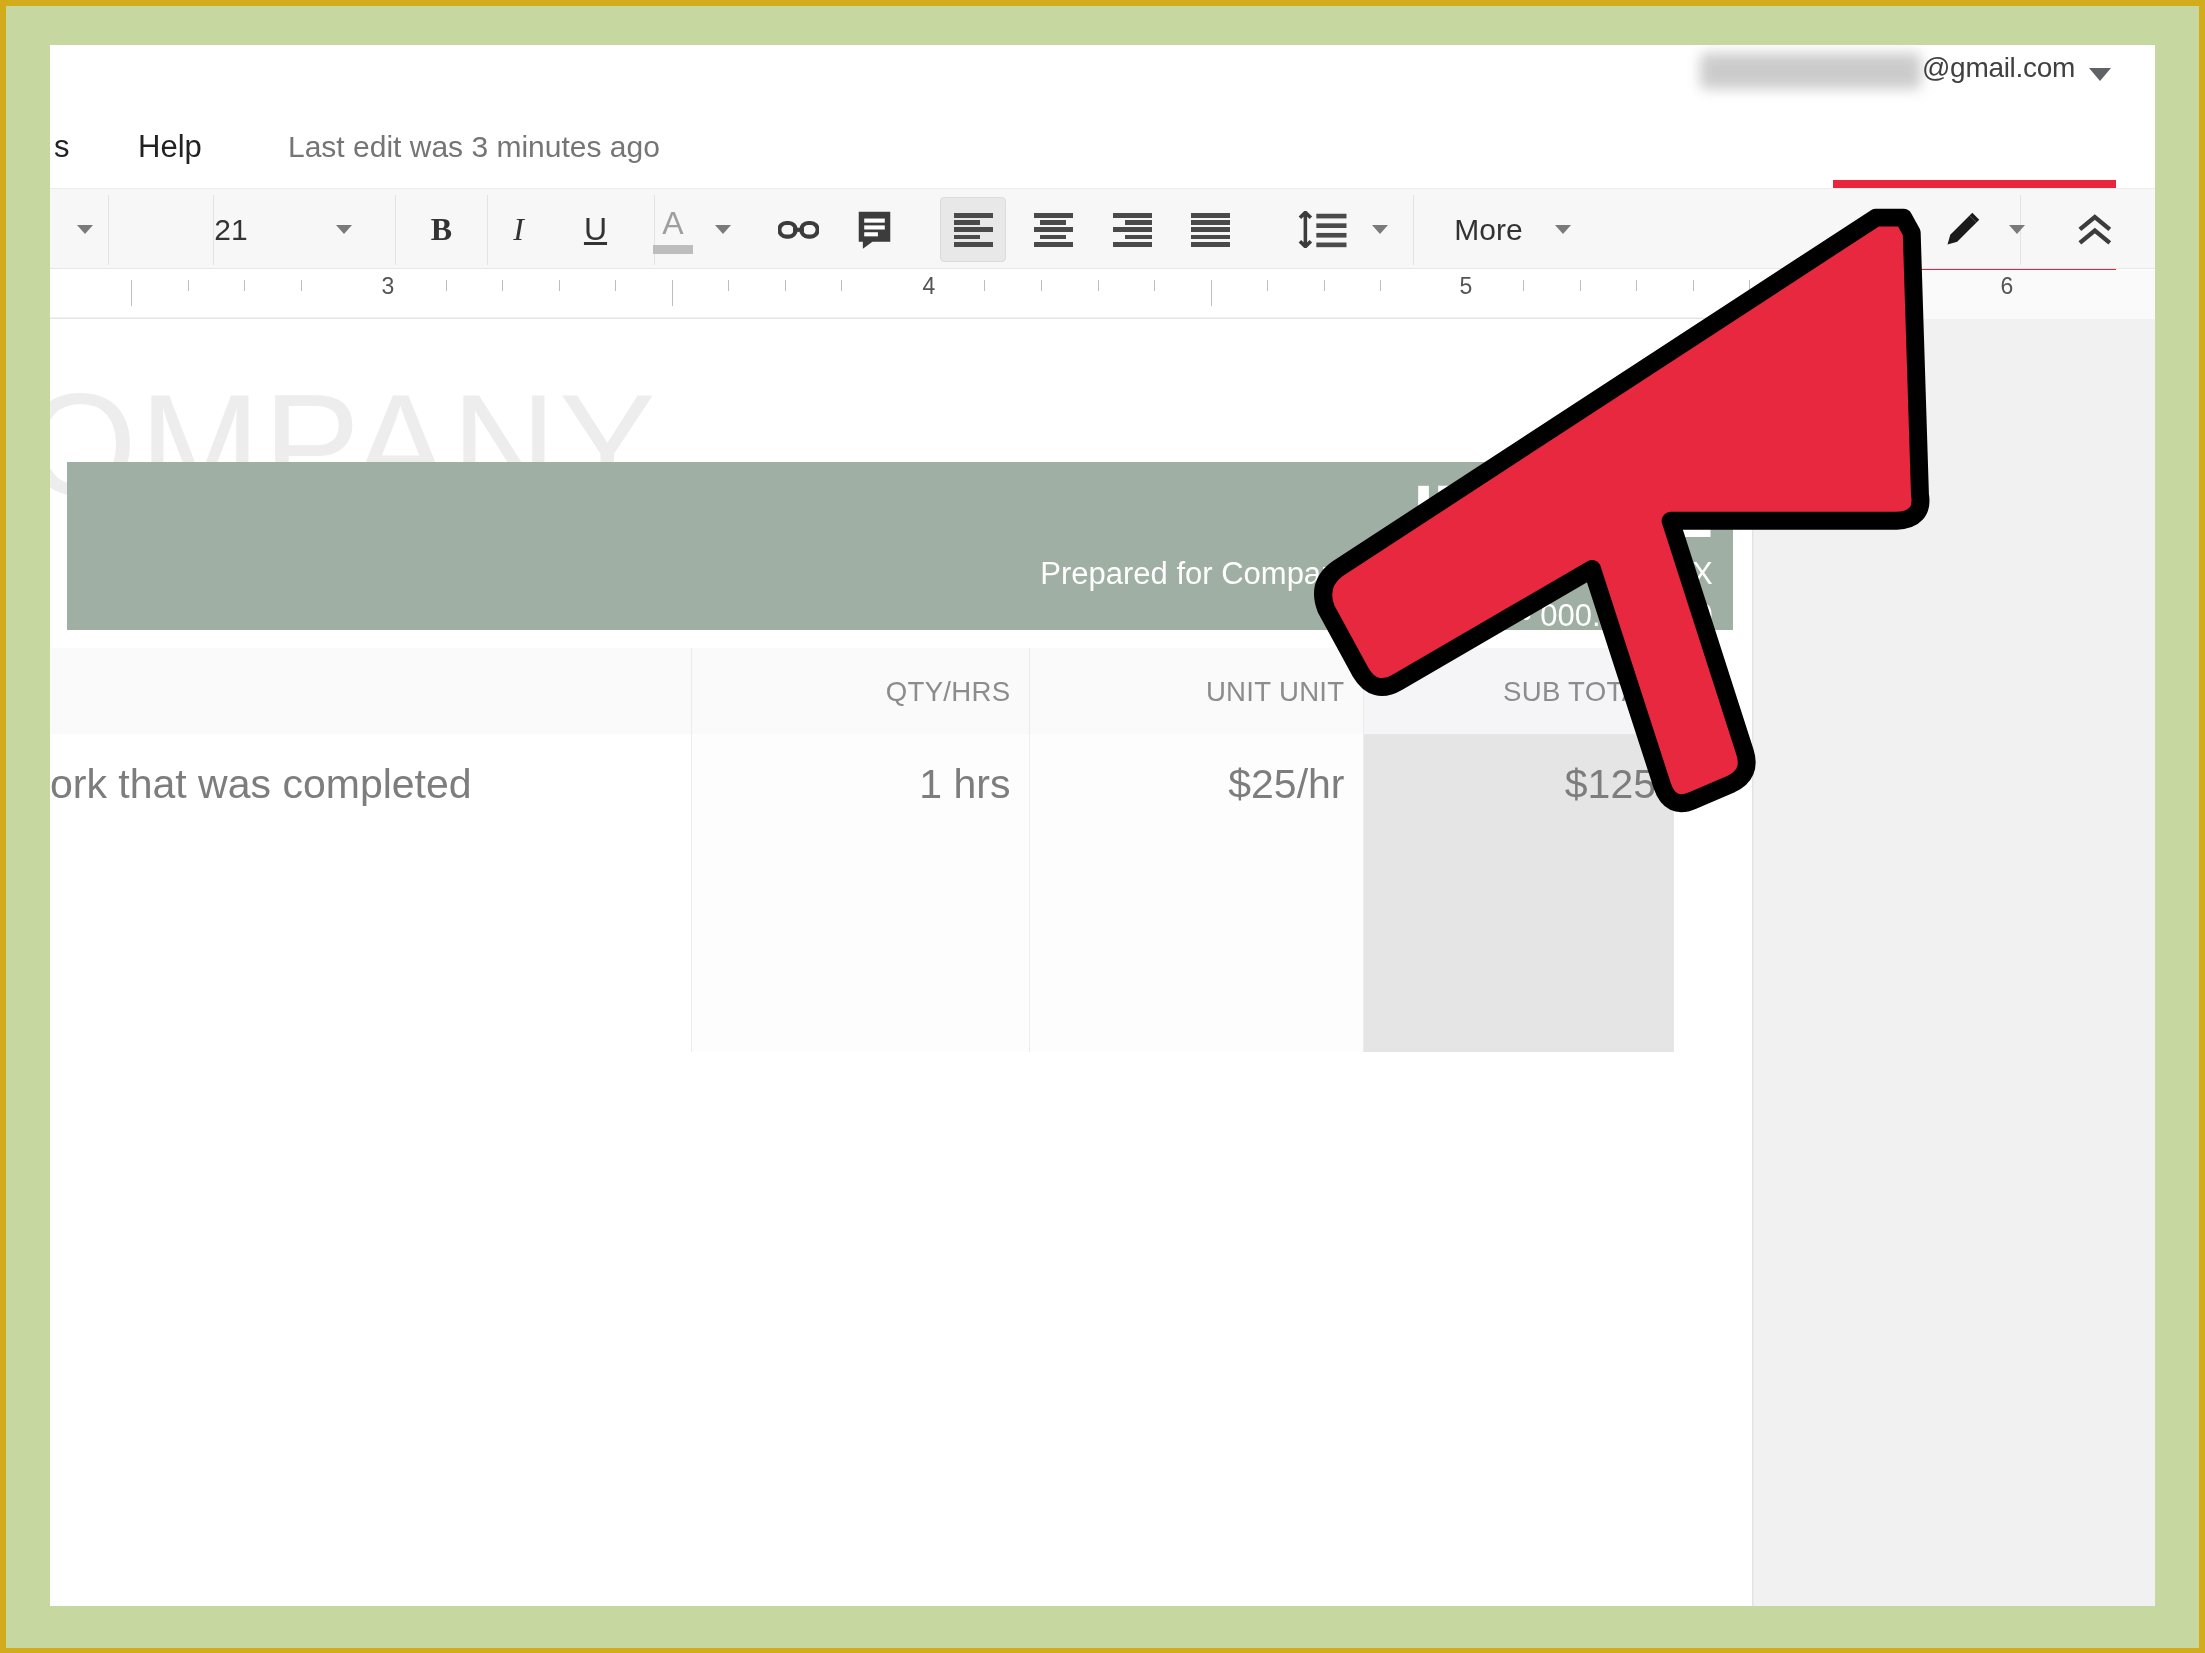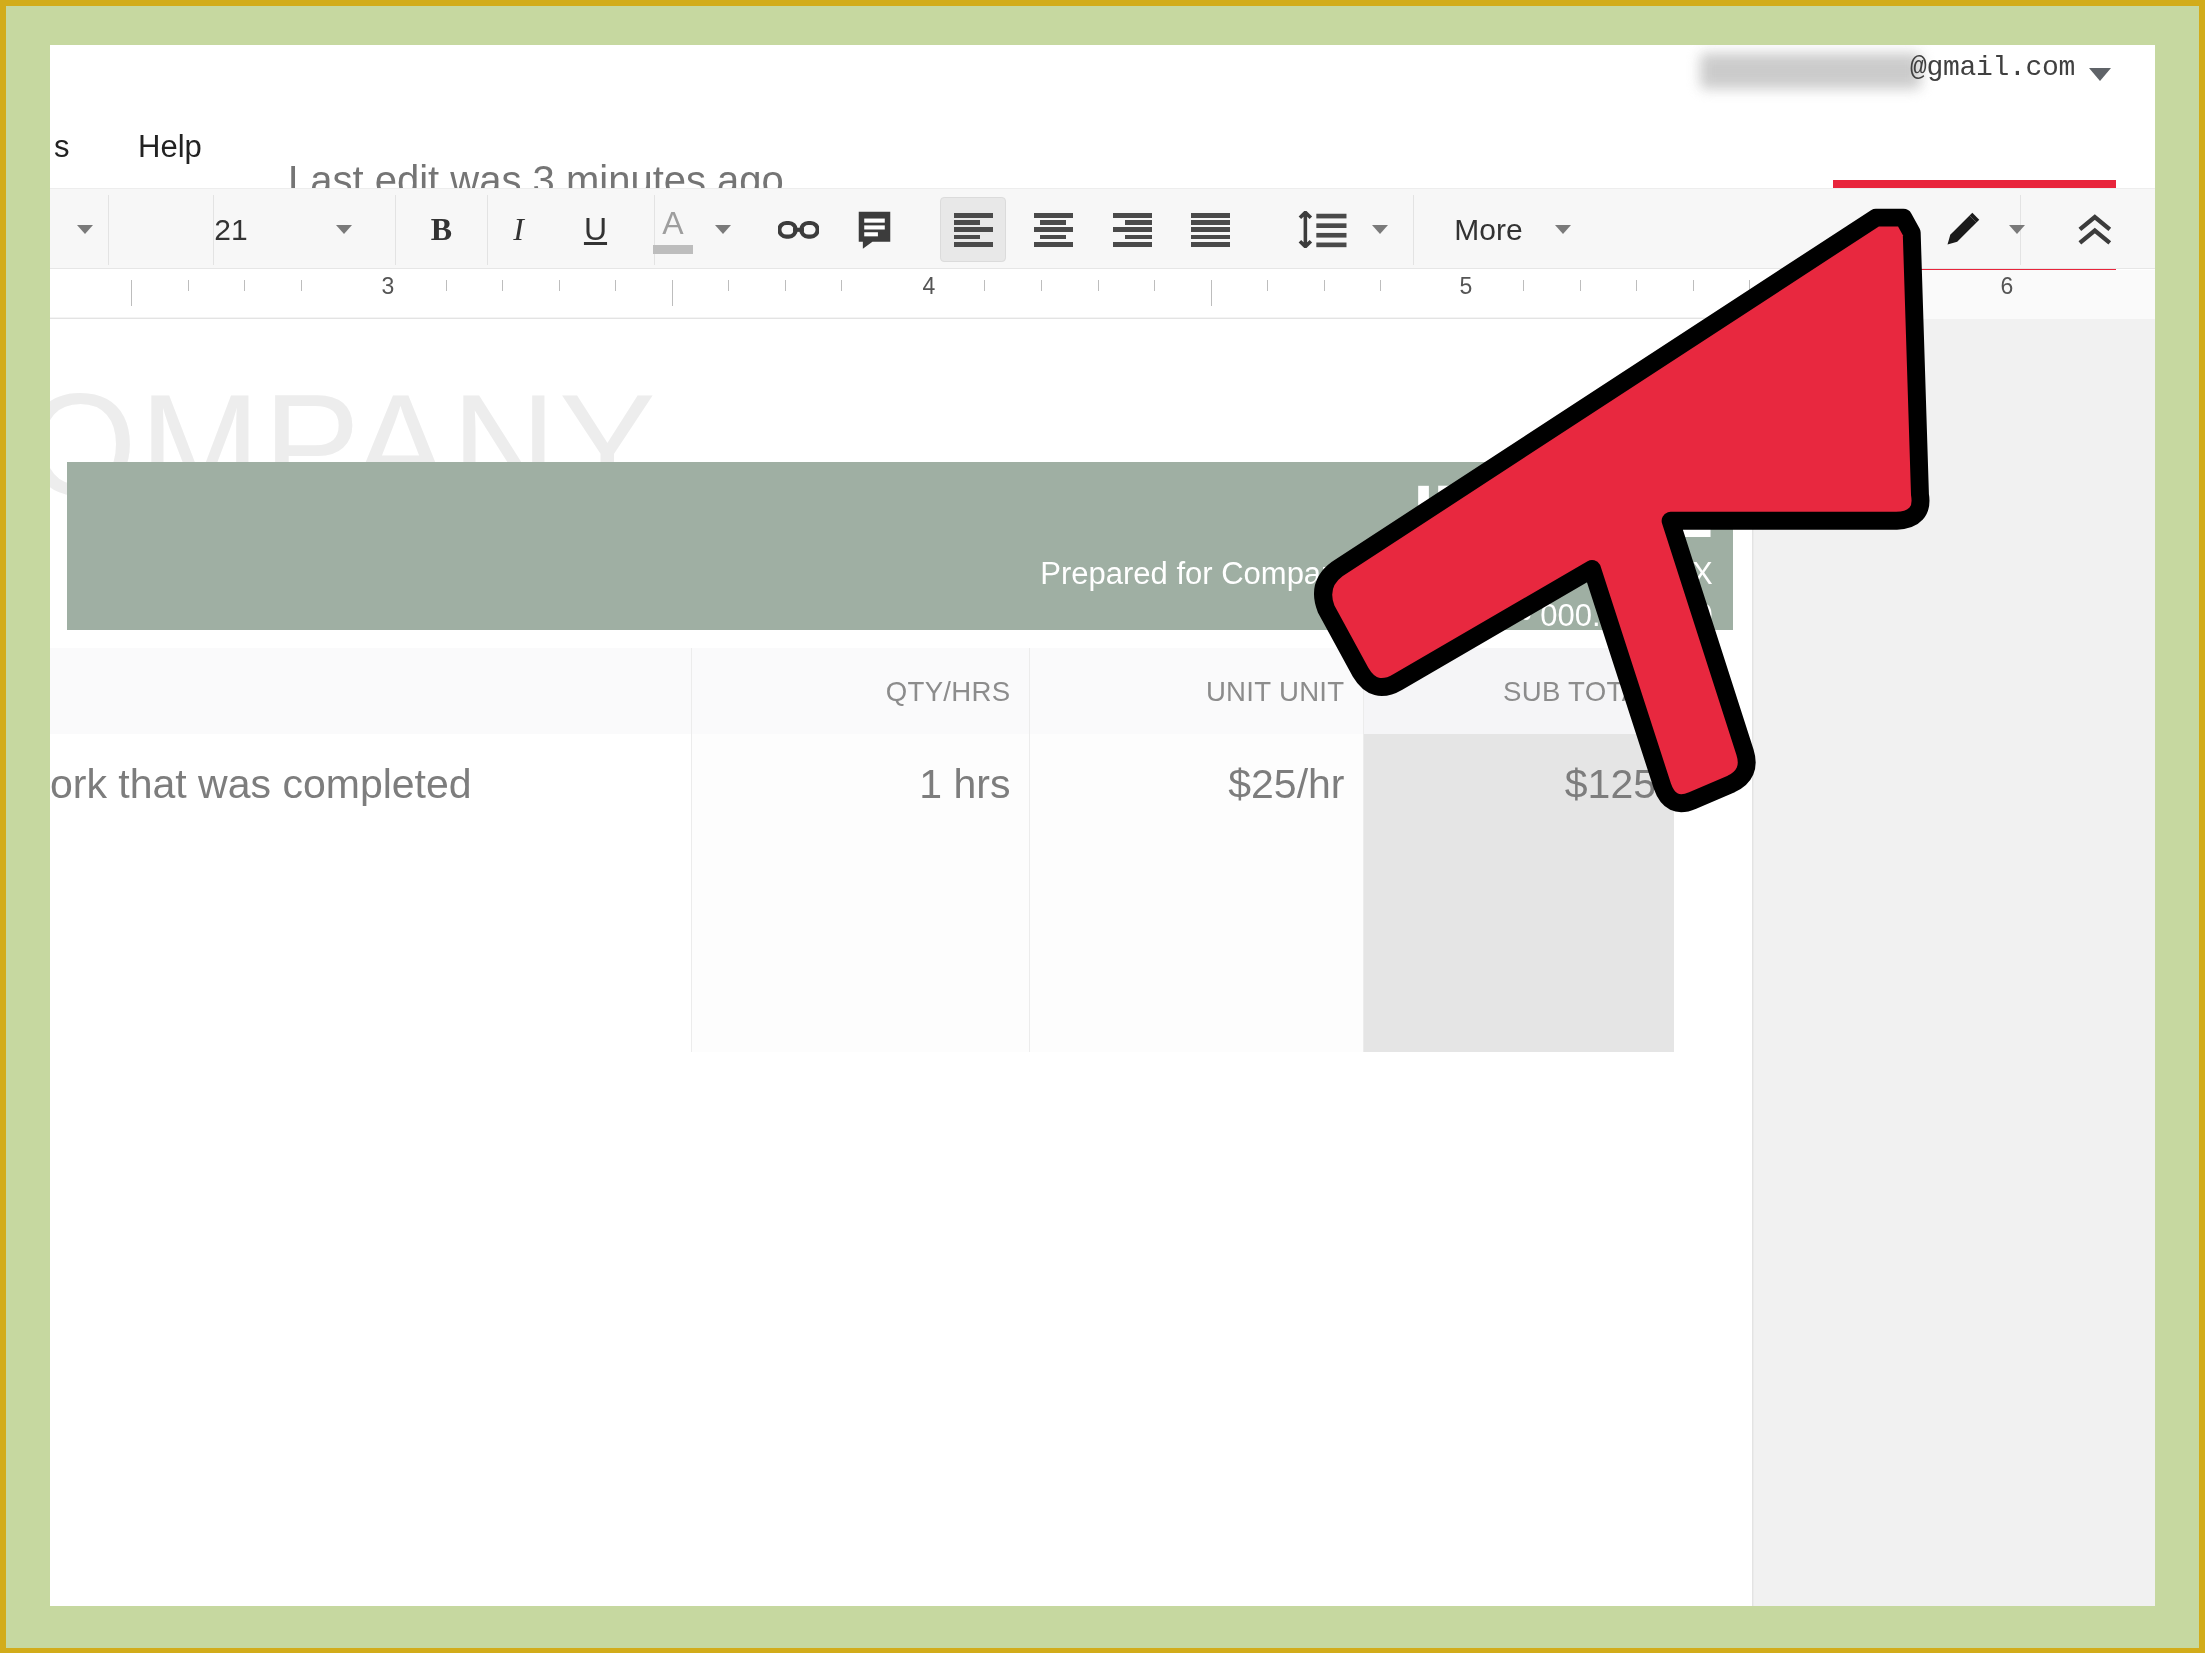--- a/index.html
+++ b/index.html
@@ -32,21 +32,20 @@
 
   
   #account-row{
     position:absolute; left:0; top:0; right:0; height:66px;
     background:#FFFFFF;
   }
   #account-email{
     position:absolute; right:80px; top:6.9px;
     font-size:28px; color:#404040; letter-spacing:-0.3px;
     white-space:nowrap;
-    font-family:Liberation Mono, monospace;
   }
   #account-blur{
     position:absolute; right:234px; top:8.3px;
     width:221px; height:36px;
     background:#C9C9C9;
     border-radius:5.5px;
     filter:blur(6.2px);
     opacity:.95;
   }
   #account-caret{
@@ -63,21 +62,21 @@
     background:#FFFFFF;
   }
   .menu-item{
     position:absolute; top:18px;
     font-size:31px; color:#222; white-space:nowrap;
   }
   #menu-tools-tail{ left:4.1px; }
   #menu-help{ left:88px; }
   #last-edit{
     position:absolute; left:238px; top:19.3px;
-    font-size:40px; color:#757575; white-space:nowrap;margin-top:28px;
+    font-size:30px; color:#757575; white-space:nowrap;
   }
 
   
   #comments-btn{
     position:absolute; right:310px; top:83px;
     padding:13.8px 25px;
     border:1.4px solid #E2E2E2; border-radius:3.4px;
     background:#FFFFFF;
     font-size:30px; color:#444;
     white-space:nowrap;

